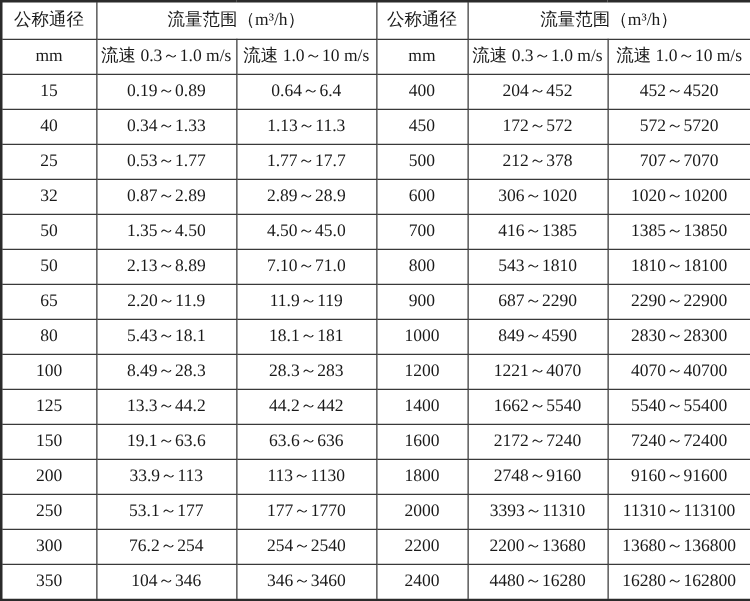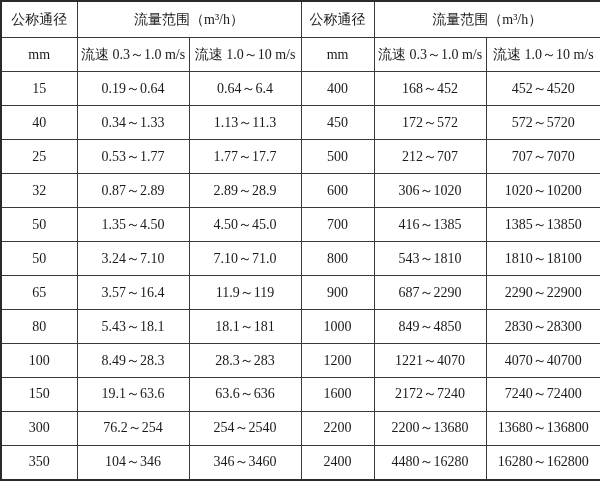--- a/index.html
+++ b/index.html
@@ -63,97 +63,121 @@
       <tr class="header-row-2">
         <td class="hdr">mm</td>
         <td class="hdr">流速 0.3～1.0 m/s</td>
         <td class="hdr">流速 1.0～10 m/s</td>
         <td class="hdr">mm</td>
         <td class="hdr">流速 0.3～1.0 m/s</td>
         <td class="hdr">流速 1.0～10 m/s</td>
       </tr>
     <tr class="data-row">
           <td>15</td>
-          <td>0.19～0.64</td>
+          <td>0.19～0.89</td>
           <td>0.64～6.4</td>
           <td>400</td>
-          <td>168～452</td>
+          <td>204～452</td>
           <td>452～4520</td>
         </tr>
         <tr class="data-row">
           <td>40</td>
           <td>0.34～1.33</td>
           <td>1.13～11.3</td>
           <td>450</td>
           <td>172～572</td>
           <td>572～5720</td>
         </tr>
         <tr class="data-row">
           <td>25</td>
           <td>0.53～1.77</td>
           <td>1.77～17.7</td>
           <td>500</td>
-          <td>212～707</td>
+          <td>212～378</td>
           <td>707～7070</td>
         </tr>
         <tr class="data-row">
           <td>32</td>
           <td>0.87～2.89</td>
           <td>2.89～28.9</td>
           <td>600</td>
           <td>306～1020</td>
           <td>1020～10200</td>
         </tr>
         <tr class="data-row">
           <td>50</td>
           <td>1.35～4.50</td>
           <td>4.50～45.0</td>
           <td>700</td>
           <td>416～1385</td>
           <td>1385～13850</td>
         </tr>
         <tr class="data-row">
           <td>50</td>
-          <td>3.24～7.10</td>
+          <td>2.13～8.89</td>
           <td>7.10～71.0</td>
           <td>800</td>
           <td>543～1810</td>
           <td>1810～18100</td>
         </tr>
         <tr class="data-row">
           <td>65</td>
-          <td>3.57～16.4</td>
+          <td>2.20～11.9</td>
           <td>11.9～119</td>
           <td>900</td>
           <td>687～2290</td>
           <td>2290～22900</td>
         </tr>
         <tr class="data-row">
           <td>80</td>
           <td>5.43～18.1</td>
           <td>18.1～181</td>
           <td>1000</td>
-          <td>849～4850</td>
+          <td>849～4590</td>
           <td>2830～28300</td>
         </tr>
         <tr class="data-row">
           <td>100</td>
           <td>8.49～28.3</td>
           <td>28.3～283</td>
           <td>1200</td>
           <td>1221～4070</td>
           <td>4070～40700</td>
         </tr>
         <tr class="data-row">
+          <td>125</td>
+          <td>13.3～44.2</td>
+          <td>44.2～442</td>
+          <td>1400</td>
+          <td>1662～5540</td>
+          <td>5540～55400</td>
+        </tr>
+        <tr class="data-row">
           <td>150</td>
           <td>19.1～63.6</td>
           <td>63.6～636</td>
           <td>1600</td>
           <td>2172～7240</td>
           <td>7240～72400</td>
+        </tr>
+        <tr class="data-row">
+          <td>200</td>
+          <td>33.9～113</td>
+          <td>113～1130</td>
+          <td>1800</td>
+          <td>2748～9160</td>
+          <td>9160～91600</td>
+        </tr>
+        <tr class="data-row">
+          <td>250</td>
+          <td>53.1～177</td>
+          <td>177～1770</td>
+          <td>2000</td>
+          <td>3393～11310</td>
+          <td>11310～113100</td>
         </tr>
         <tr class="data-row">
           <td>300</td>
           <td>76.2～254</td>
           <td>254～2540</td>
           <td>2200</td>
           <td>2200～13680</td>
           <td>13680～136800</td>
         </tr>
         <tr class="data-row">

